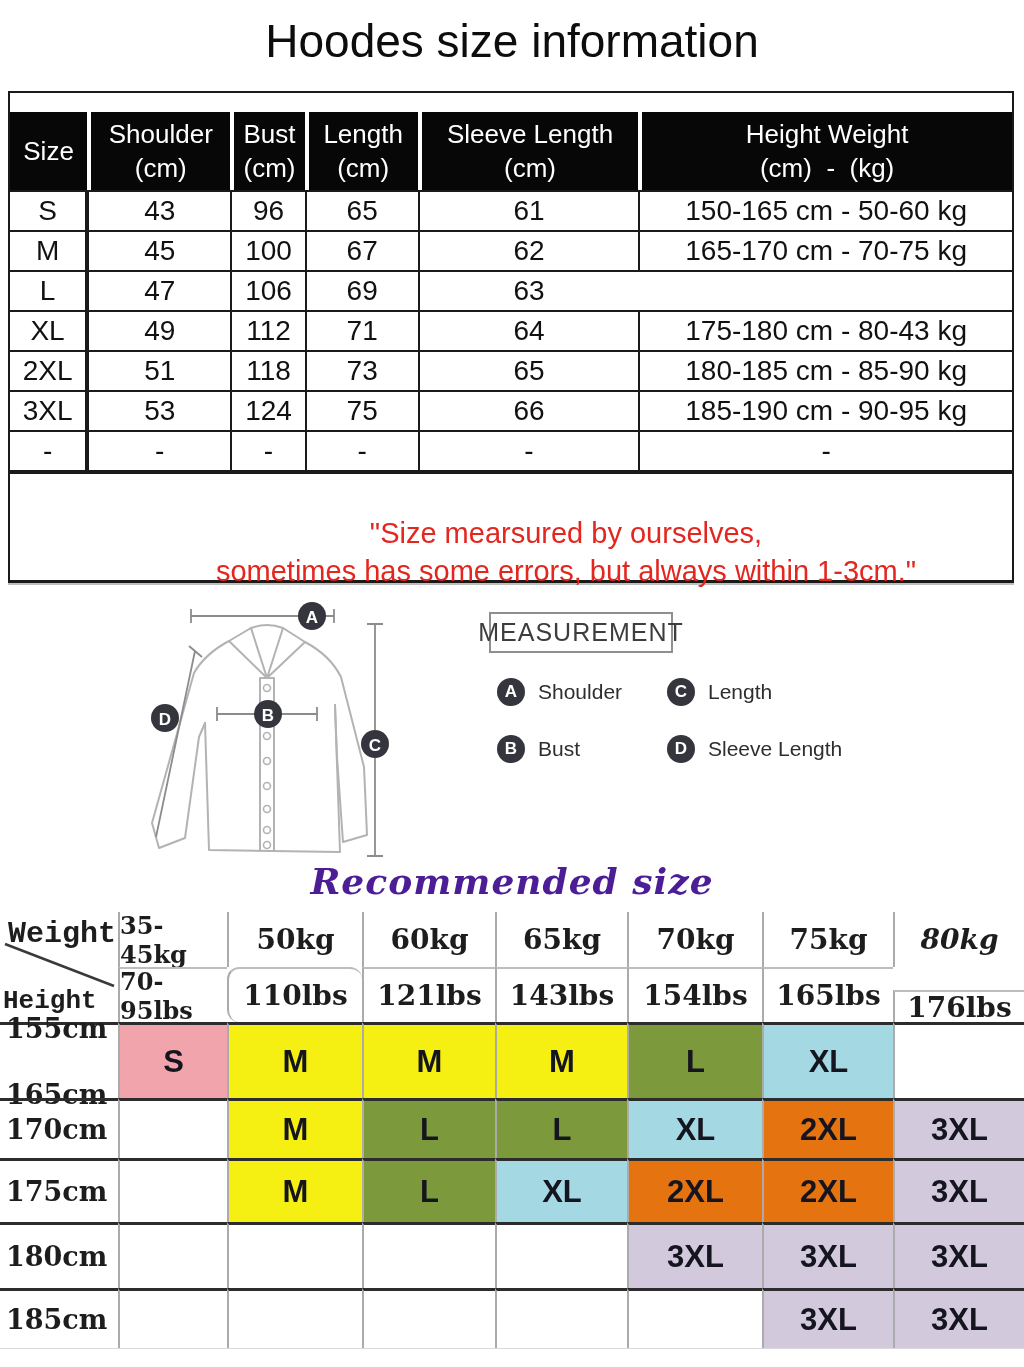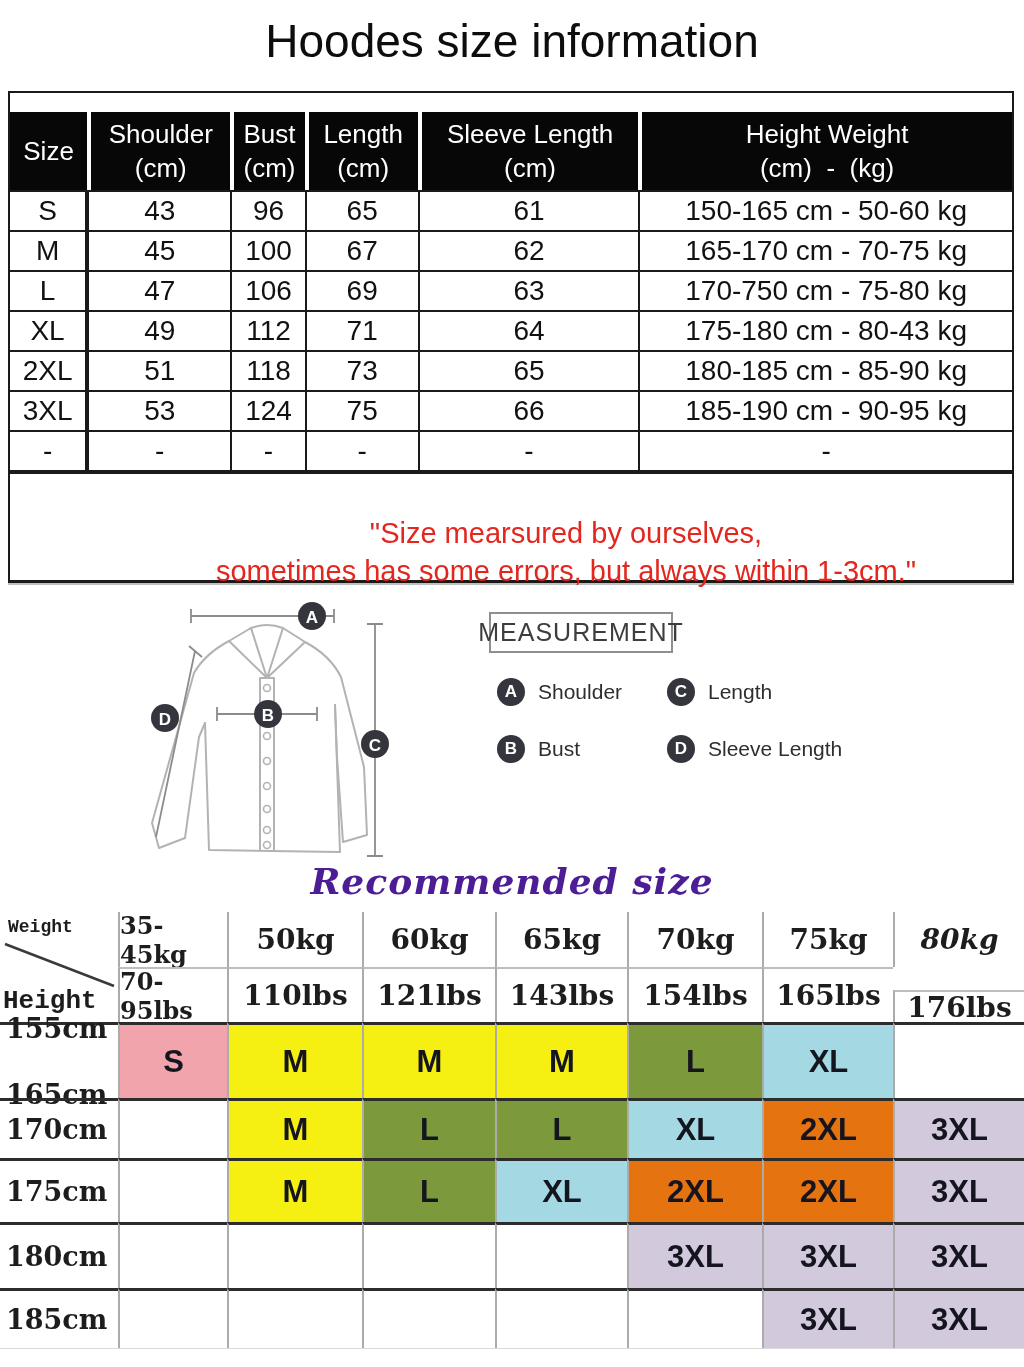--- a/index.html
+++ b/index.html
@@ -52,21 +52,21 @@
   #recTitle { position: absolute; top: 860px; left: 0; width: 100%; text-align: center;
               font-family: "DejaVu Serif", serif; font-style: italic; font-weight: bold;
               font-size: 36px; color: #4c1d95; letter-spacing: 1px; }
   #recGrid { position: absolute; left: 0; top: 912px; width: 1024px; display: grid;
              grid-template-columns: 118px 109px 135px 133px 132px 135px 131px 131px;
              grid-template-rows: 55px 55px 76px 60px 64px 66px 60px;
              border-bottom: 1px solid #d9d9d9; }
   .monob { font-family: "Liberation Mono", monospace; font-weight: bold; color: #1d1d1d; }
   .serifb { font-family: "DejaVu Serif", serif; font-weight: bold; color: #1d1d1d; }
   .corner { position: relative; }
-  .cw { position: absolute; top: 5px; left: 8px; font-size: 18px; }
+  .cw { position: absolute; top: 5px; left: 8px; font-size: 30px; }
   .ch { position: absolute; bottom: 6px; left: 3px; font-size: 26px; }
   .diag { position: absolute; left: 0; top: 0; width: 100%; height: 100%; }
   .wh, .lh { display: flex; align-items: center; justify-content: center; font-size: 28px;
              border-left: 2px solid #ababab; }
   .lh { border-top: 2px solid #bdbdbd; }
   .narrow { font-size: 24px; }
   .rowlabel { display: flex; flex-direction: column; justify-content: center;
               padding-left: 6px; font-size: 27px; line-height: 34px; gap: 32px; }
   .bt { border-top: 3px solid #2c2c2c; }
   .rcell { display: flex; align-items: center; justify-content: center;
@@ -121,21 +121,20 @@
         <div class="scell c3">67</div>
         <div class="scell c4">62</div>
         <div class="scell c5">165-170 cm - 70-75 kg</div>
       </div>
       <div class="srow">
         <div class="scell c0">L</div>
         <div class="scell c1">47</div>
         <div class="scell c2">106</div>
         <div class="scell c3">69</div>
         <div class="scell c4">63</div>
-        <div class="scell c5">170-750 cm - 75-80 kg</div>
       </div>
       <div class="srow">
         <div class="scell c0">XL</div>
         <div class="scell c1">49</div>
         <div class="scell c2">112</div>
         <div class="scell c3">71</div>
         <div class="scell c4">64</div>
         <div class="scell c5">175-180 cm - 80-43 kg</div>
       </div>
       <div class="srow">
@@ -236,21 +235,21 @@
       <div class="ch monob">Height</div>
     </div>
     <div class="wh serifb narrow" style="grid-area: 1 / 2;">35-45kg</div>
     <div class="wh serifb" style="grid-area: 1 / 3;">50kg</div>
     <div class="wh serifb" style="grid-area: 1 / 4;">60kg</div>
     <div class="wh serifb" style="grid-area: 1 / 5;">65kg</div>
     <div class="wh serifb" style="grid-area: 1 / 6; text-align: center;">70kg</div>
     <div class="wh serifb" style="grid-area: 1 / 7;">75kg</div>
     <div class="wh serifb" style="grid-area: 1 / 8; font-style: italic;">80kg</div>
     <div class="lh serifb narrow" style="grid-area: 2 / 2;">70-95lbs</div>
-    <div class="lh serifb" style="grid-area: 2 / 3;">110lbs</div>
+    <div class="lh serifb" style="grid-area: 2 / 3; border-radius: 12px;">110lbs</div>
     <div class="lh serifb" style="grid-area: 2 / 4;">121lbs</div>
     <div class="lh serifb" style="grid-area: 2 / 5;">143lbs</div>
     <div class="lh serifb" style="grid-area: 2 / 6;">154lbs</div>
     <div class="lh serifb" style="grid-area: 2 / 7;">165lbs</div>
     <div class="lh serifb" style="grid-area: 2 / 8; margin-top: 23px;">176lbs</div>
     <div class="rowlabel serifb bt" style="grid-area: 3 / 1;">
       <div class="labline">155cm</div>
       <div class="labline">165cm</div>
     </div>
     <div class="rcell bt" style="grid-area: 3 / 2; background: rgb(242, 164, 173);">

